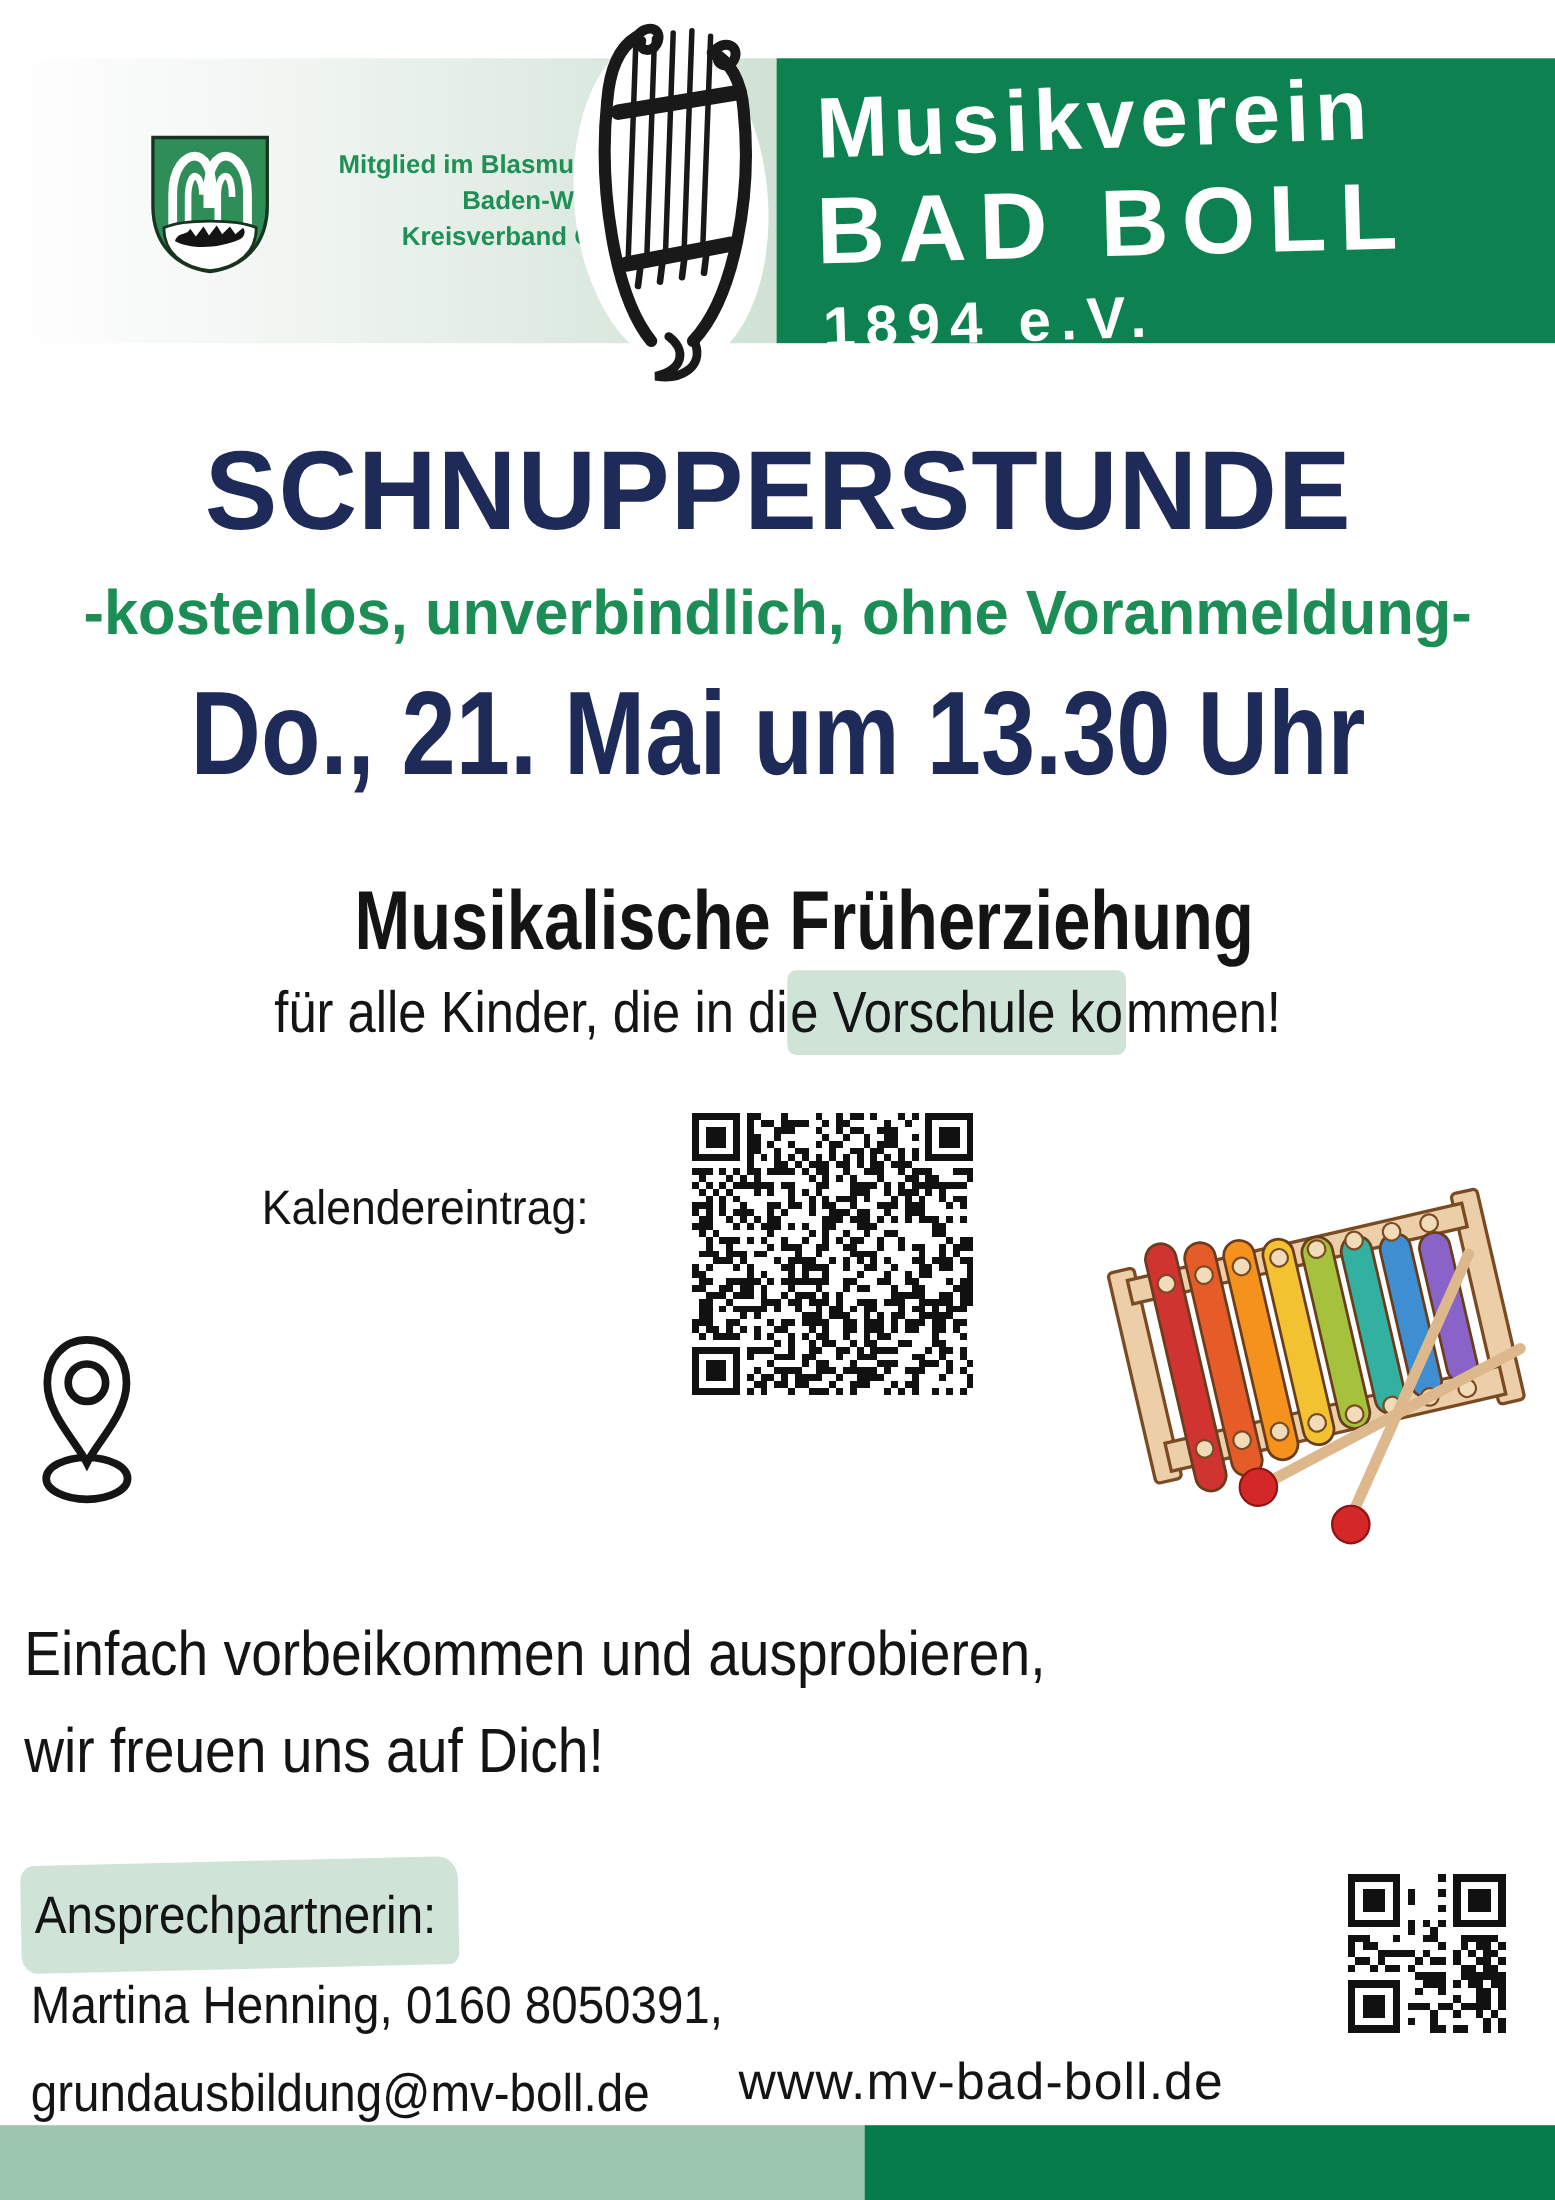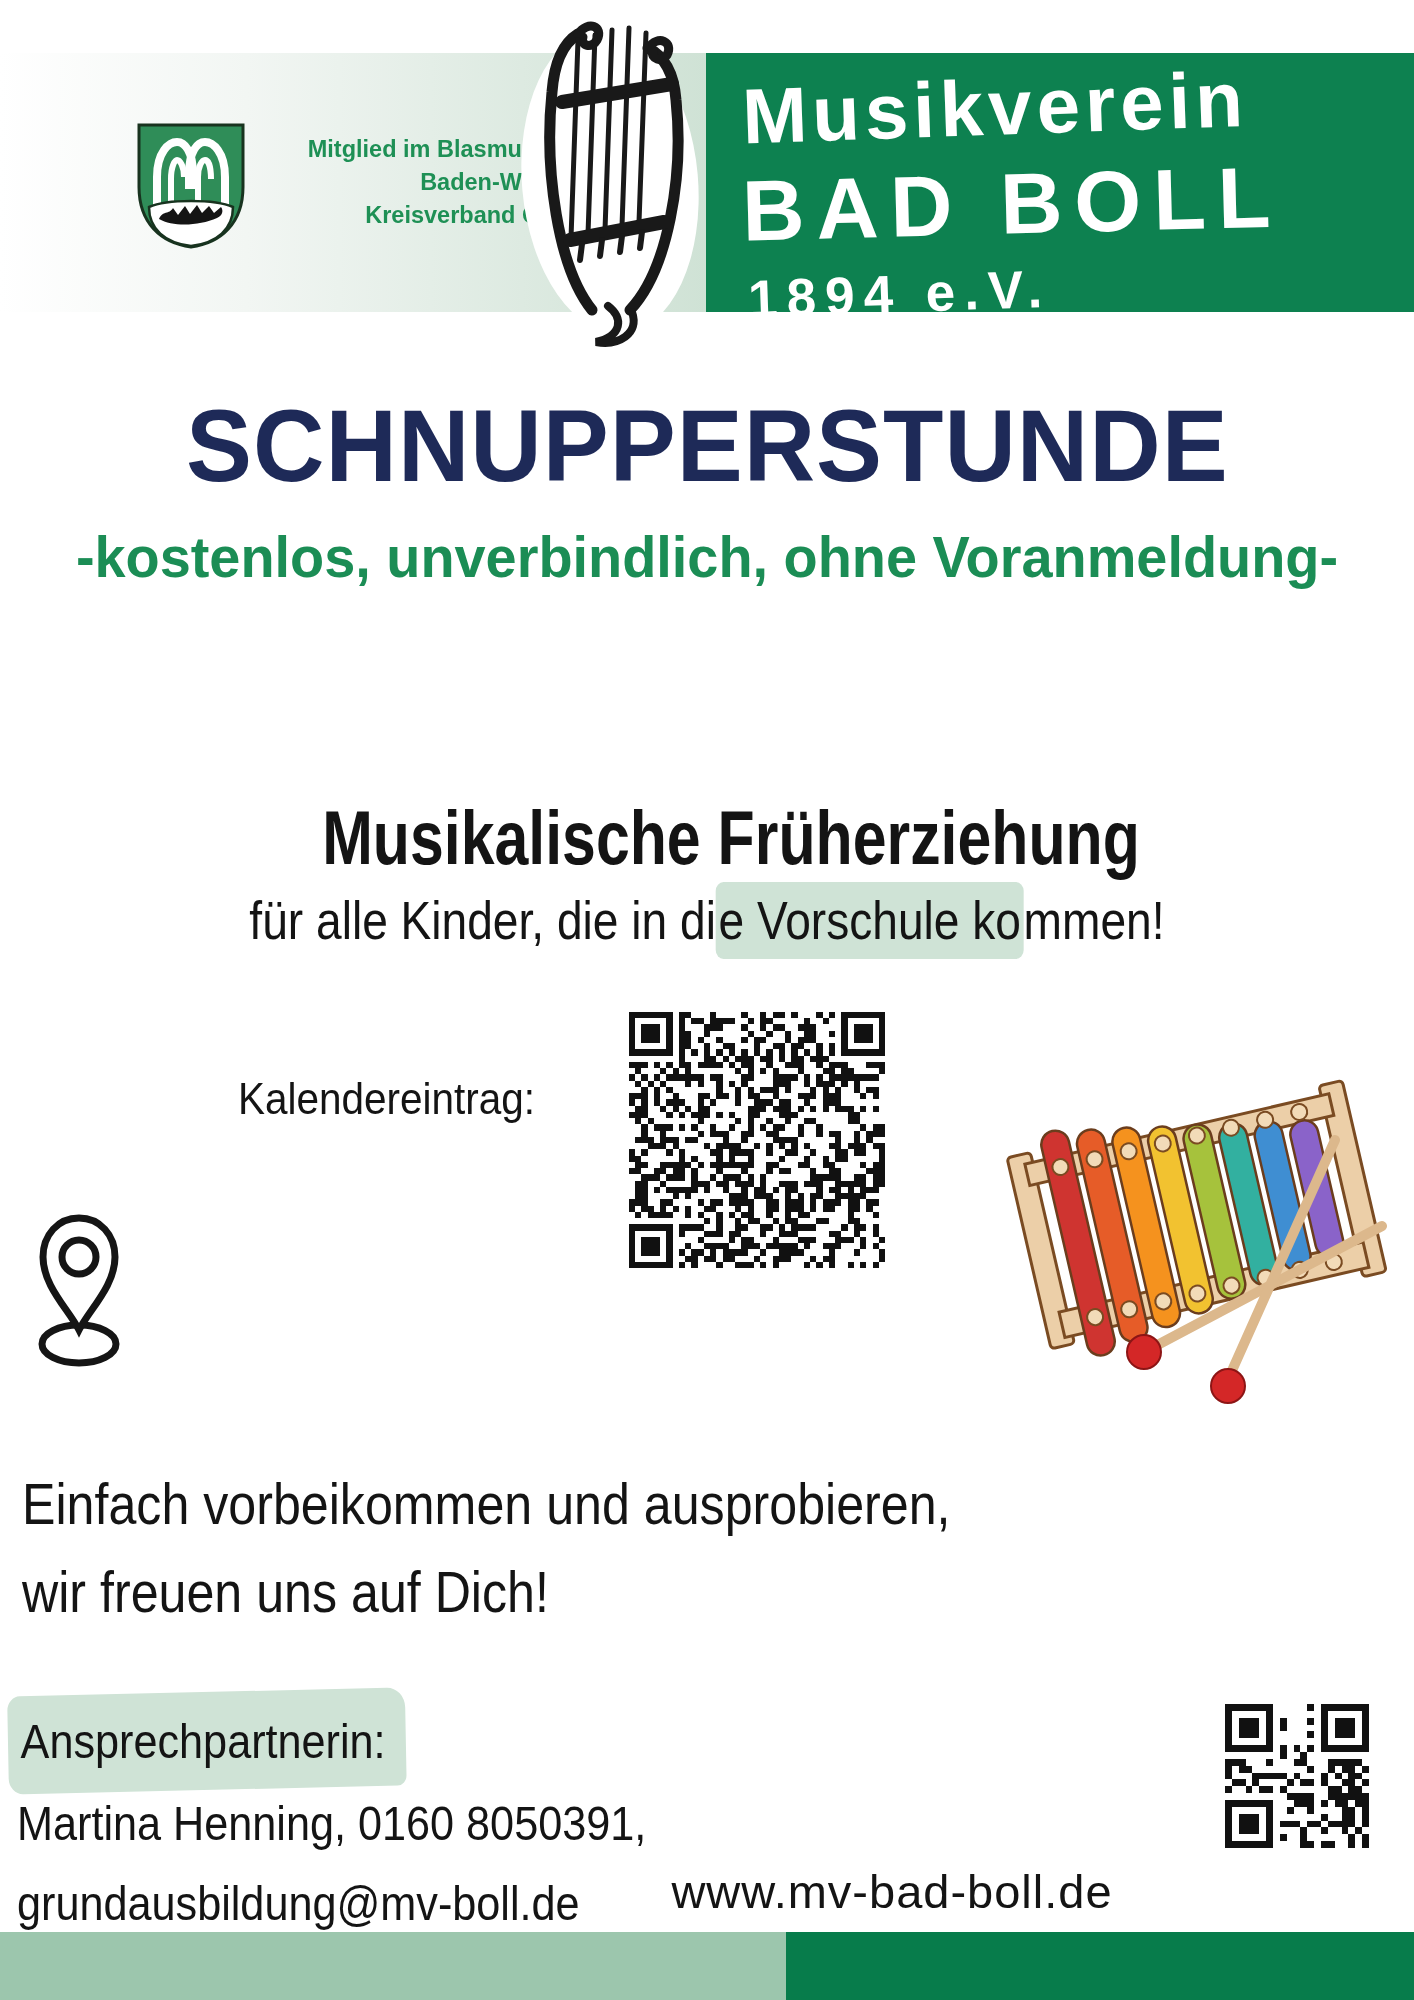--- a/index.html
+++ b/index.html
@@ -43,21 +43,21 @@
   .qr-big{left:628px;top:1012px;width:258px;height:256px;}
   .pin{left:36px;top:1212px;width:86px;height:156px;}
   .loc{left:140px;top:1220px;font-size:54px;line-height:90px;}
   .loc .ib{transform:scaleX(.93);transform-origin:left center;letter-spacing:0.5px;}
   .xylo{left:1030px;top:1098px;width:360px;height:310px;}
 
   .invite{left:22px;top:1460px;font-size:57px;line-height:88px;}
   .invite .ib{transform:scaleX(.88);transform-origin:left center;}
 
   
-  .contact{left:17px;top:1700px;font-size:48px;line-height:80px;}
+  .contact{left:28px;top:1700px;font-size:48px;line-height:80px;}
   .contact .ib{transform:scaleX(.9);transform-origin:left center;}
   .hl2{position:relative;display:inline-block;padding:2px 4px;}
   .hl2::before{content:"";position:absolute;left:-10px;right:-18px;top:-8px;bottom:-6px;
     background:var(--highlight,#cfe3d6);border-radius:14px 20px 10px 16px;
     transform:rotate(-1.2deg);z-index:-1;}
   .qr-small{left:1224px;top:1704px;width:146px;height:144px;}
   .website{left:414px;top:1864px;width:956px;text-align:center;font-size:47px;letter-spacing:1px;}
   .bar-left{left:0;top:1932px;width:786px;height:68px;background:var(--sage,#9cc6ad);}
   .bar-right{left:786px;top:1932px;width:628px;height:68px;background:var(--bar_green,#077c4b);}
 </style>
@@ -112,20 +112,23 @@
     <div class="club-l1">Musikverein</div>
     <div class="club-l2">BAD BOLL</div>
     <div class="club-l3">1894 e.V.</div>
   </div>
 
   <div class="abs c title">
     <span class="ib">SCHNUPPERSTUNDE</span>
   </div>
   <div class="abs c subtitle">
     <span class="ib">-kostenlos, unverbindlich, ohne Voranmeldung-</span>
+  </div>
+  <div class="abs c date">
+    <span class="ib">Do., 21. Mai um 13.30 Uhr</span>
   </div>
 
   <div class="abs c ptitle">
     <span class="ib">Musikalische Früherziehung</span>
   </div>
   <div class="abs c pline">
     <span class="ib">
       <span>für alle Kinder, die in di</span><span class="hl">e Vorschule ko</span><span>mmen!</span>
     </span>
   </div>

